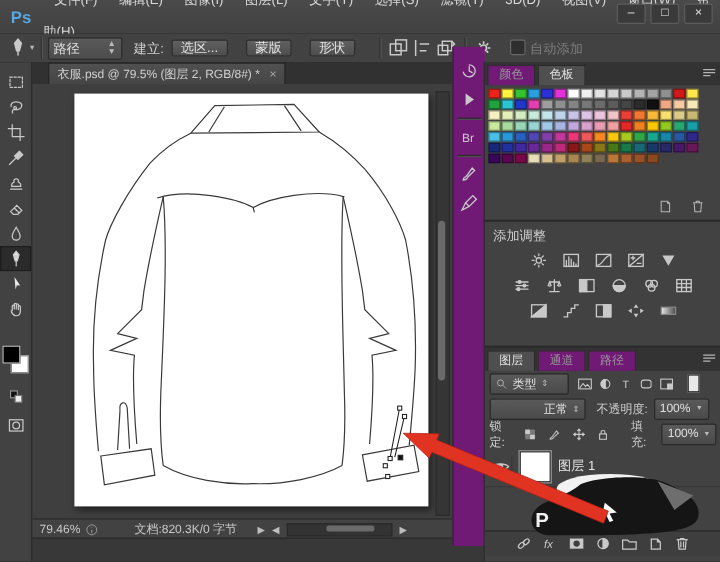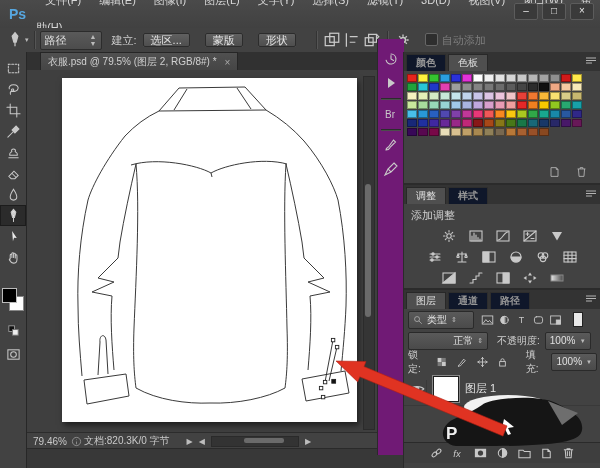--- a/index.html
+++ b/index.html
@@ -64,21 +64,21 @@
   
   #dockstrip{left:377px;top:39px;width:26px;height:416px;background:#701a75;border-left:1px solid #2a2a2a;}
   .dock-icon{width:26px;height:24px;display:flex;align-items:center;justify-content:center;}
   .dock-icon svg{width:16px;height:16px;}
   .dock-sep{height:1px;background:#2c2c2c;box-shadow:0 1px 0 #4c4c4c;margin:3px 3px;}
   
   #rightcol{left:403px;top:52px;width:197px;height:416px;background:#424242;border-left:1px solid #2a2a2a;}
   .ptabs{height:19px;background:#333;display:flex;align-items:flex-end;position:relative;}
   .ptab{height:16px;line-height:16px;font-size:10px;padding:0 9px;margin-left:2px;}
   .ptab.active{background:#4f4f4f;color:#e0e0e0;border:1px solid #282828;border-bottom:none;}
-  .ptab.inactive{color:#979797;background:#0f172a;border:1px solid #2d2d2d;border-bottom:none;font-weight:bold;}
+  .ptab.inactive{color:#979797;background:#701a75;border:1px solid #2d2d2d;border-bottom:none;}
   .pmenu{position:absolute;right:4px;top:4px;color:#b5b5b5;}
   #swatchgrid{display:grid;grid-template-columns:repeat(16,10px);grid-auto-rows:8px;gap:1px;
               padding:3px 0 0 3px;}
   .swatch{width:10px;height:8px;border:1px solid rgba(0,0,0,.35);box-sizing:border-box;}
   .panel-btns{position:absolute;right:12px;display:flex;gap:12px;}
   .panel-btns svg{width:15px;height:14px;}
   .adj-row{display:flex;justify-content:center;gap:7px;margin-top:4px;}
   .adj-icon{width:20px;height:17px;display:flex;align-items:center;justify-content:center;}
   .adj-icon svg{width:16px;height:14px;}
   
@@ -284,21 +284,21 @@
     <div id="vthumb"></div>
   </div>
 </div>
 
 <div id="statusbar" class="abs">
   <span style="margin-left:6px;width:38px">79.46%</span>
   <svg viewBox="0 0 16 16" width="11" height="11" stroke="#aaa" fill="none">
       <circle cx="8" cy="8" r="6"></circle>
       <path d="M8 5v1 M8 8v4"></path>
     </svg>
-  <span style="margin-left:2px">文档:820.3K/0 字节</span>
+  <span style="margin-left:30px">文档:820.3K/0 字节</span>
   <span class="tri" style="margin-left:14px">▶</span>
   <span class="tri">◀</span>
   <div id="hscroll">
     <div id="hthumb"></div>
   </div>
   <span class="tri">▶</span>
 </div>
 
 <div id="bottombar" class="abs">
   <span style="float:right;margin:4px 8px 0 0;color:#9a9a9a;font-size:9px">▾≡</span>
@@ -463,29 +463,20 @@
       <svg viewBox="0 0 16 16" stroke="#b5b5b5" fill="none">
           <path d="M4 3 H10 L12 5 V13 H4 Z M10 3 V5 H12"></path>
         </svg>
       <svg viewBox="0 0 16 16" stroke="#b5b5b5" fill="none">
           <path d="M3.5 4.5 H12.5 M6.5 4.5 V3 H9.5 V4.5 M4.5 4.5 L5.2 13 H10.8 L11.5 4.5"></path>
         </svg>
     </div>
   </div>
 
   <div style="position:relative;height:103px;border-bottom:2px solid #2b2b2b;">
-    <div class="ptabs">
-      <span class="ptab active">调整</span>
-      <span class="ptab inactive">样式</span>
-      <span class="pmenu">
-          <svg width="12" height="9" viewBox="0 0 12 9" stroke="#b5b5b5">
-            <path d="M1 2h10 M1 4.5h10 M1 7h6"></path>
-          </svg>
-        </span>
-    </div>
     <div style="font-size:11px;color:#cfcfcf;padding:4px 0 0 7px">添加调整</div>
     <div id="adjrows">
         <div class="adj-row">
           <div class="adj-icon">
             <svg viewBox="0 0 16 14" stroke="#c9c9c9" fill="none" stroke-width="1.1" stroke-linecap="round">
               <circle cx="8" cy="7" r="2.2"></circle>
               <path d="M8 1.5V3 M8 11V12.5 M2.5 7H4 M12 7H13.5 M4.3 3.3 L5.3 4.3 M10.7 9.7 L11.7 10.7 M11.7 3.3 L10.7 4.3 M5.3 9.7 L4.3 10.7"></path>
             </svg>
           </div>
           <div class="adj-icon">

